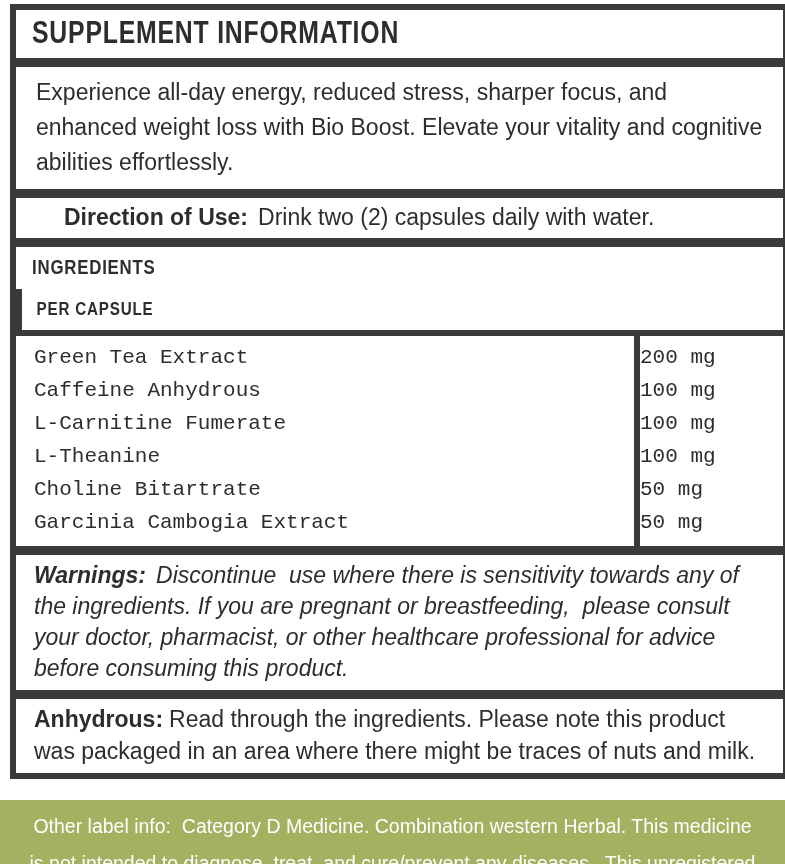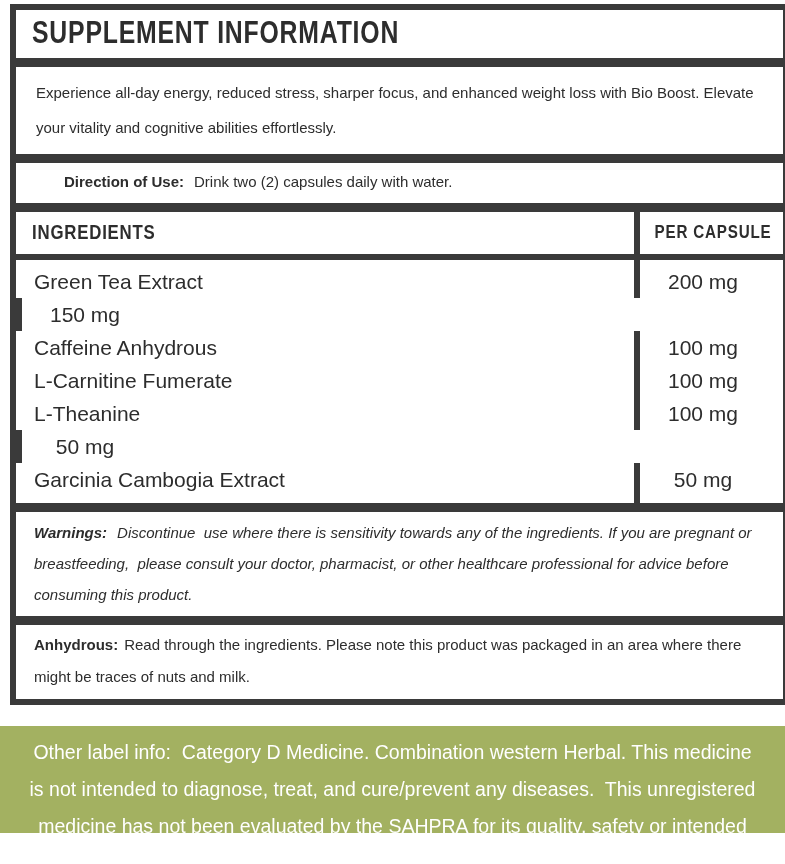--- a/index.html
+++ b/index.html
@@ -37,33 +37,34 @@
     white-space:nowrap;
   }
   .title-box{padding:5px 16px 7px;}
   .title-box .condensed{
     font-size:31px;
     transform-origin:0 50%;
   }
 
   .body-text{
     margin:0;
-    font-size:15px;
+    font-size:23px;
     white-space:pre-wrap;
   }
   .desc-box{padding:8px 20px 9px;}
   .desc-box .body-text{line-height:35px;}
 
   .dir-box{padding:4px 20px 6px;}
   .dir-box .body-text{line-height:30px;margin-left:28px;}
   .inline-label{font-weight:700;margin-right:10px;}
 
   .ing-header{
     display:flex;
     border-bottom:6px solid var(--border);
+    flex-direction:column;
   }
   .ing-header .col-name{
     flex:1;
     padding:2px 0 2px 16px;
     line-height:36px;
   }
   .ing-header .col-name .condensed{
     font-size:21px;
     transform-origin:0 50%;
   }
@@ -72,31 +73,31 @@
     border-left:6px solid var(--border);
     text-align:center;
     padding:2px 0;
     line-height:36px;
   }
   .ing-header .col-amt .condensed{
     font-size:19px;
     transform-origin:50% 50%;
   }
   .ing-body{padding:0;}
-  .ing-row{display:flex;}
+  .ing-row{display:flex;font-family:Liberation Mono, monospace;}
   .ing-row .cell-name{
     flex:1;
     padding-left:18px;
     font-size:21px;
     line-height:33px;
   }
   .ing-row .cell-amt{
     width:149px;
     border-left:6px solid var(--border);
-    text-align:center;
+    text-align:left;
     padding-right:17px;
     font-size:21px;
     line-height:33px;
   }
   .ing-row:first-child .cell-name,
   .ing-row:first-child .cell-amt{padding-top:5px;}
   .ing-row:last-child .cell-name,
   .ing-row:last-child .cell-amt{padding-bottom:7px;}
 
   .warn-box{padding:5px 18px 6px;}
@@ -145,35 +146,35 @@
       <div class="col-amt">
         <span class="condensed">PER CAPSULE</span>
       </div>
     </div>
     <div class="ing-body">
       <div class="ing-row">
         <div class="cell-name">Green Tea Extract</div>
         <div class="cell-amt">200 mg</div>
       </div>
       <div class="ing-row">
-        <div class="cell-amt">150 mg</div>
       </div>
       <div class="ing-row">
         <div class="cell-name">Caffeine Anhydrous</div>
         <div class="cell-amt">100 mg</div>
       </div>
       <div class="ing-row">
         <div class="cell-name">L-Carnitine Fumerate</div>
         <div class="cell-amt">100 mg</div>
       </div>
       <div class="ing-row">
         <div class="cell-name">L-Theanine</div>
         <div class="cell-amt">100 mg</div>
       </div>
       <div class="ing-row">
+        <div class="cell-name">Choline Bitartrate</div>
         <div class="cell-amt">50 mg</div>
       </div>
       <div class="ing-row">
         <div class="cell-name">Garcinia Cambogia Extract</div>
         <div class="cell-amt">50 mg</div>
       </div>
     </div>
   </div>
 
   <div class="box warn-box">

